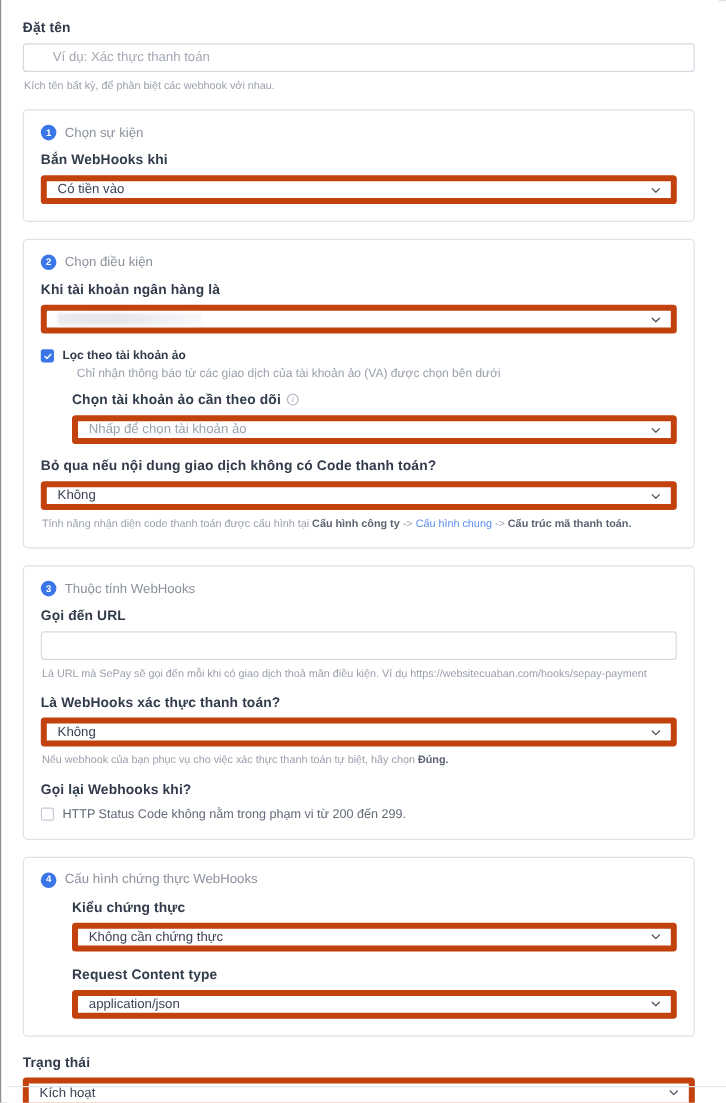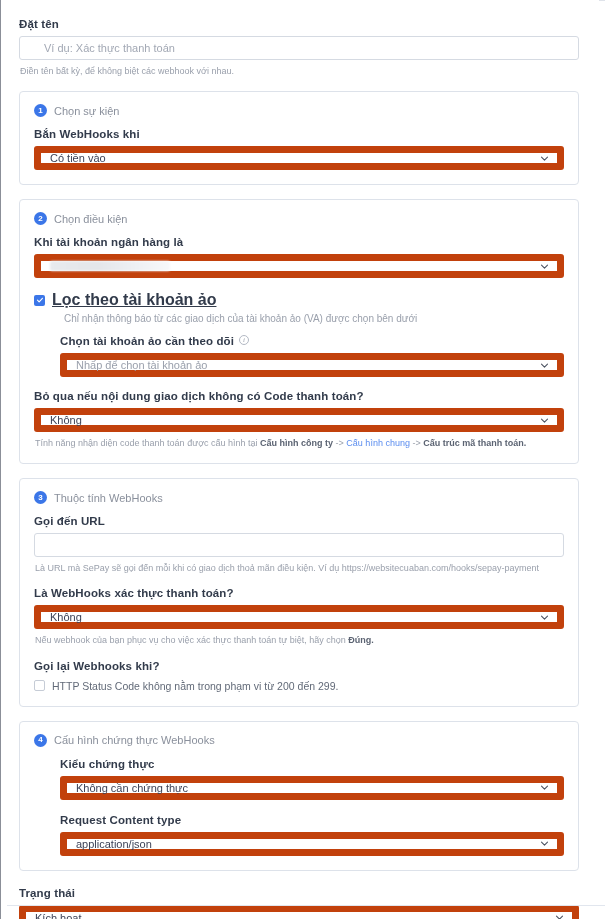--- a/index.html
+++ b/index.html
@@ -105,21 +105,21 @@
     line-height: 1;
   }
   .step-title {
     font-size: 11px;
     color: #8a909c;
   }
 
   .select-box {
     width: 100%;
     height: 24px;
-    border: 7px solid #c2410c;
+    border: 5px solid #c2410c;
     border-radius: 3px;
     background: #fff;
     display: flex;
     align-items: center;
     justify-content: space-between;
     padding: 0 8px 0 9px;
     font-size: 11px;
     color: #3c4257;
     position: relative;
   }
@@ -155,24 +155,23 @@
   }
   .cb-checked svg { width: 8px; height: 8px; display:block; }
   .cb-empty {
     width: 11px; height: 11px;
     border-radius: 2px;
     border: 1px solid #c6ccd6;
     background: #fff;
     flex: 0 0 auto;
   }
   .check-label {
-    font-size: 16px;
+    font-size: 10px;
     font-weight: bold;
     color: #323b4b;
-    text-decoration: underline;
   }
   .check-label-normal {
     font-size: 10.5px;
     font-weight: normal;
     color: #626a78;
   }
   .sub-help {
     font-size: 10px;
     color: #9aa0ac;
     margin: 4px 0 0 30px;
@@ -206,21 +205,21 @@
 
 <div class="edge-strip"></div>
 <div class="edge-strip-inner"></div>
 <div class="top-hairline"></div>
 
 <div class="page">
 
   <div>
     <div class="field-label">Đặt tên</div>
     <input class="text-input" type="text" placeholder="Ví dụ: Xác thực thanh toán" style="">
-    <div class="help-text">Điền tên bất kỳ, để không biệt các webhook với nhau.</div>
+    <div class="help-text">Kích tên bất kỳ, để phân biệt các webhook với nhau.</div>
   </div>
 
   <div class="card">
     <div class="step-head">
       <span class="step-badge">1</span>
       <span class="step-title">Chọn sự kiện</span>
     </div>
     <div class="field-label">Bắn WebHooks khi</div>
     <div class="select-box">
       <span>Có tiền vào</span>

